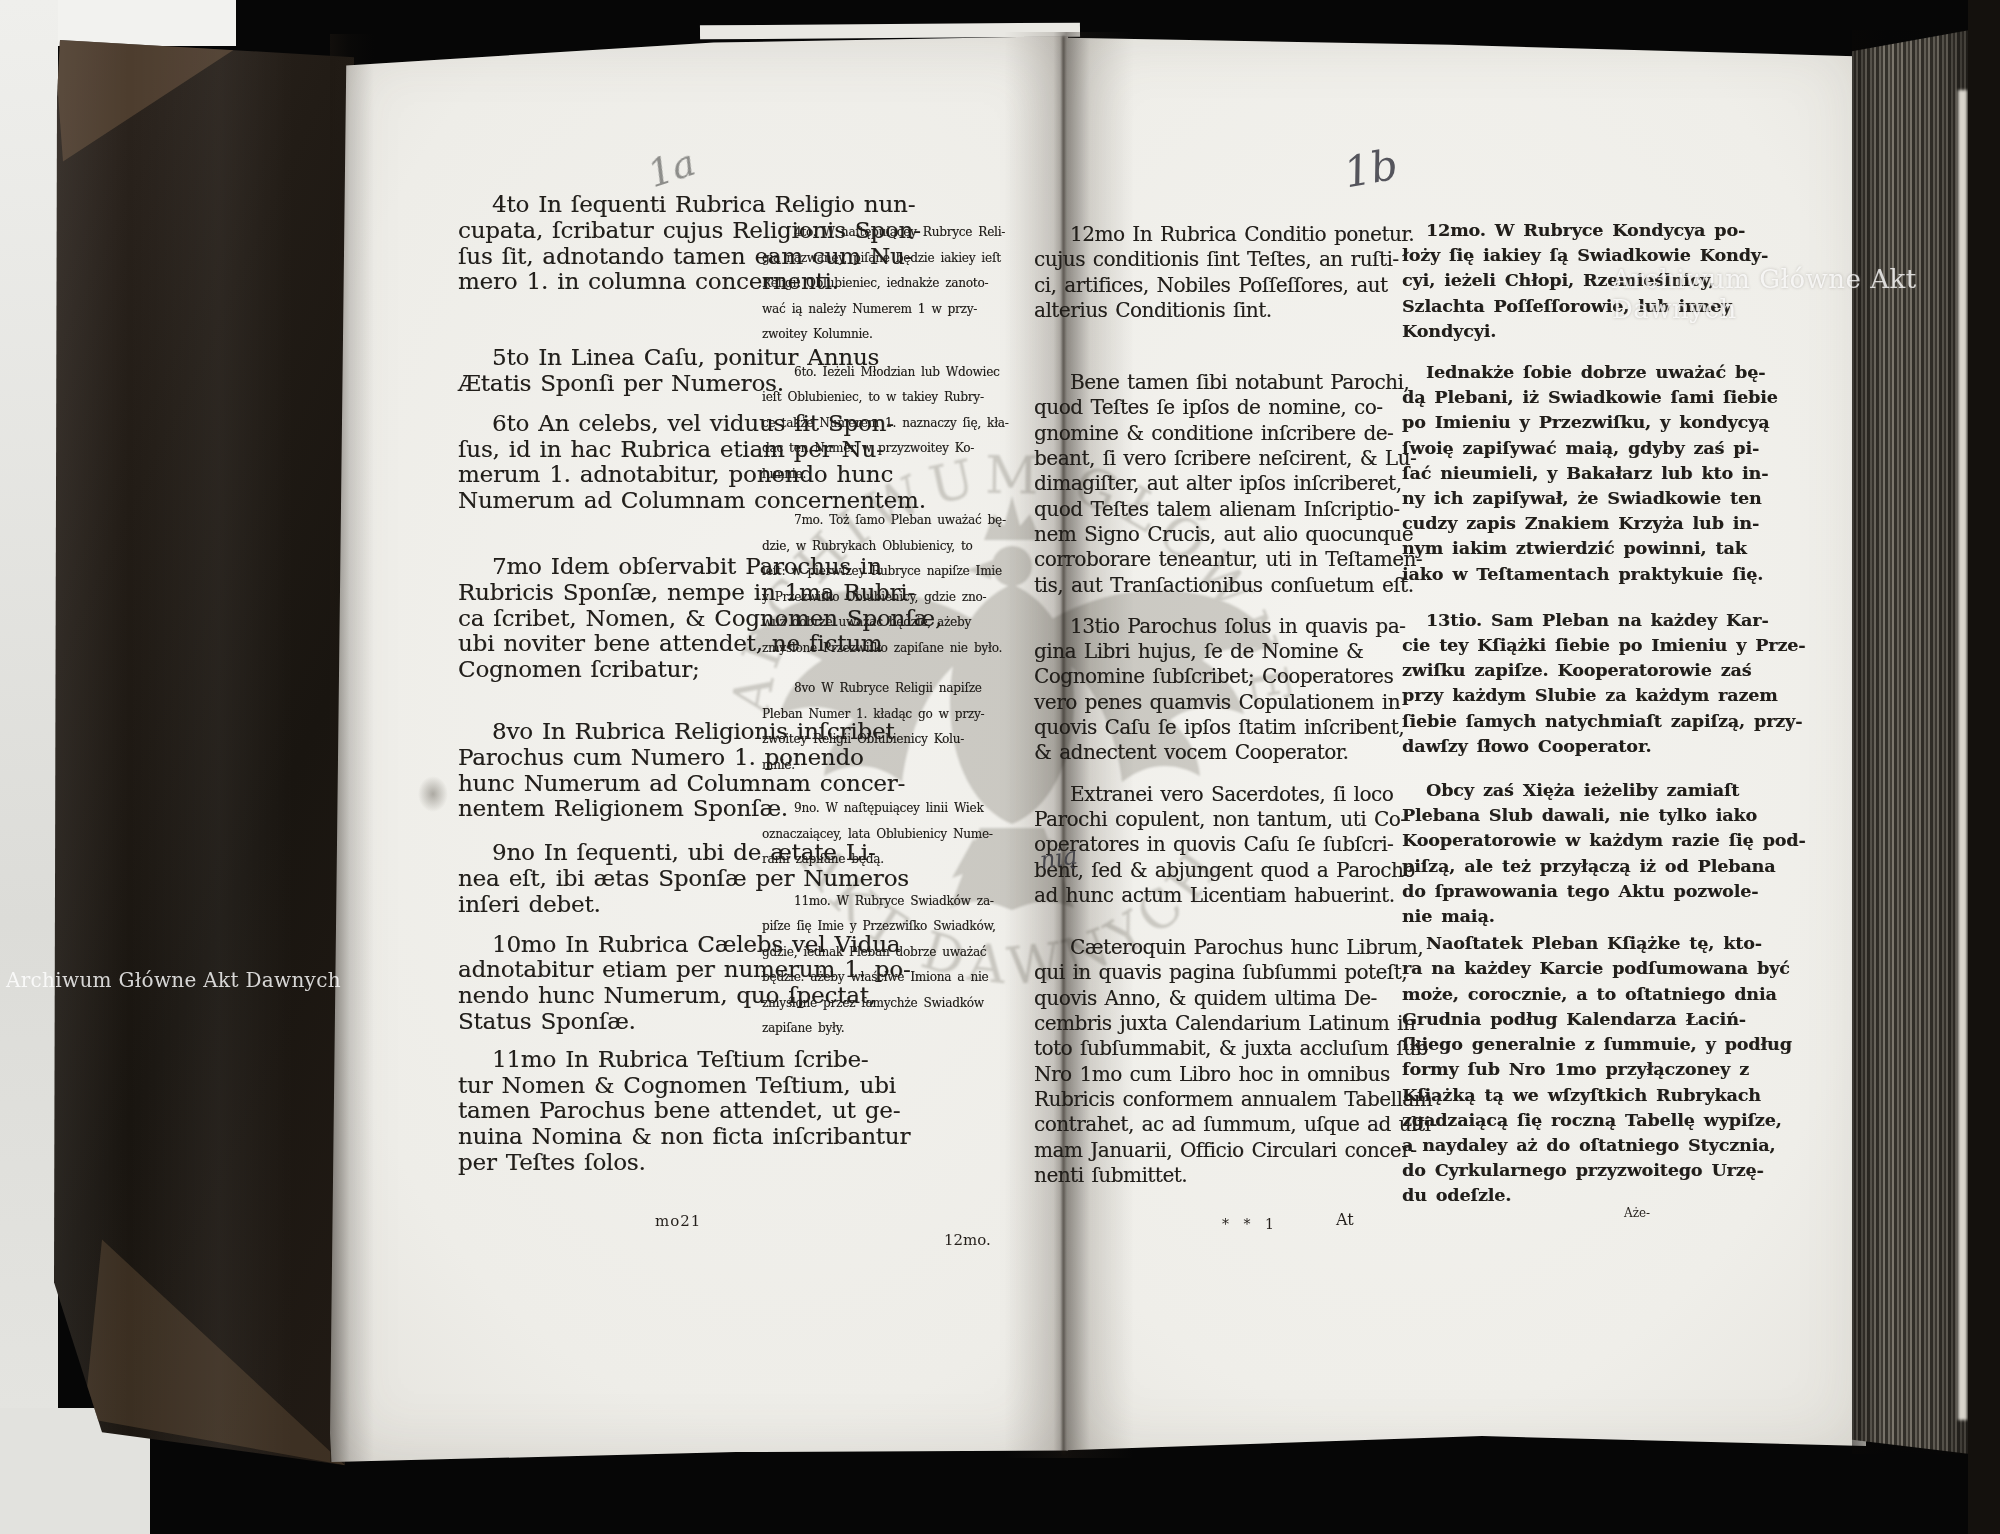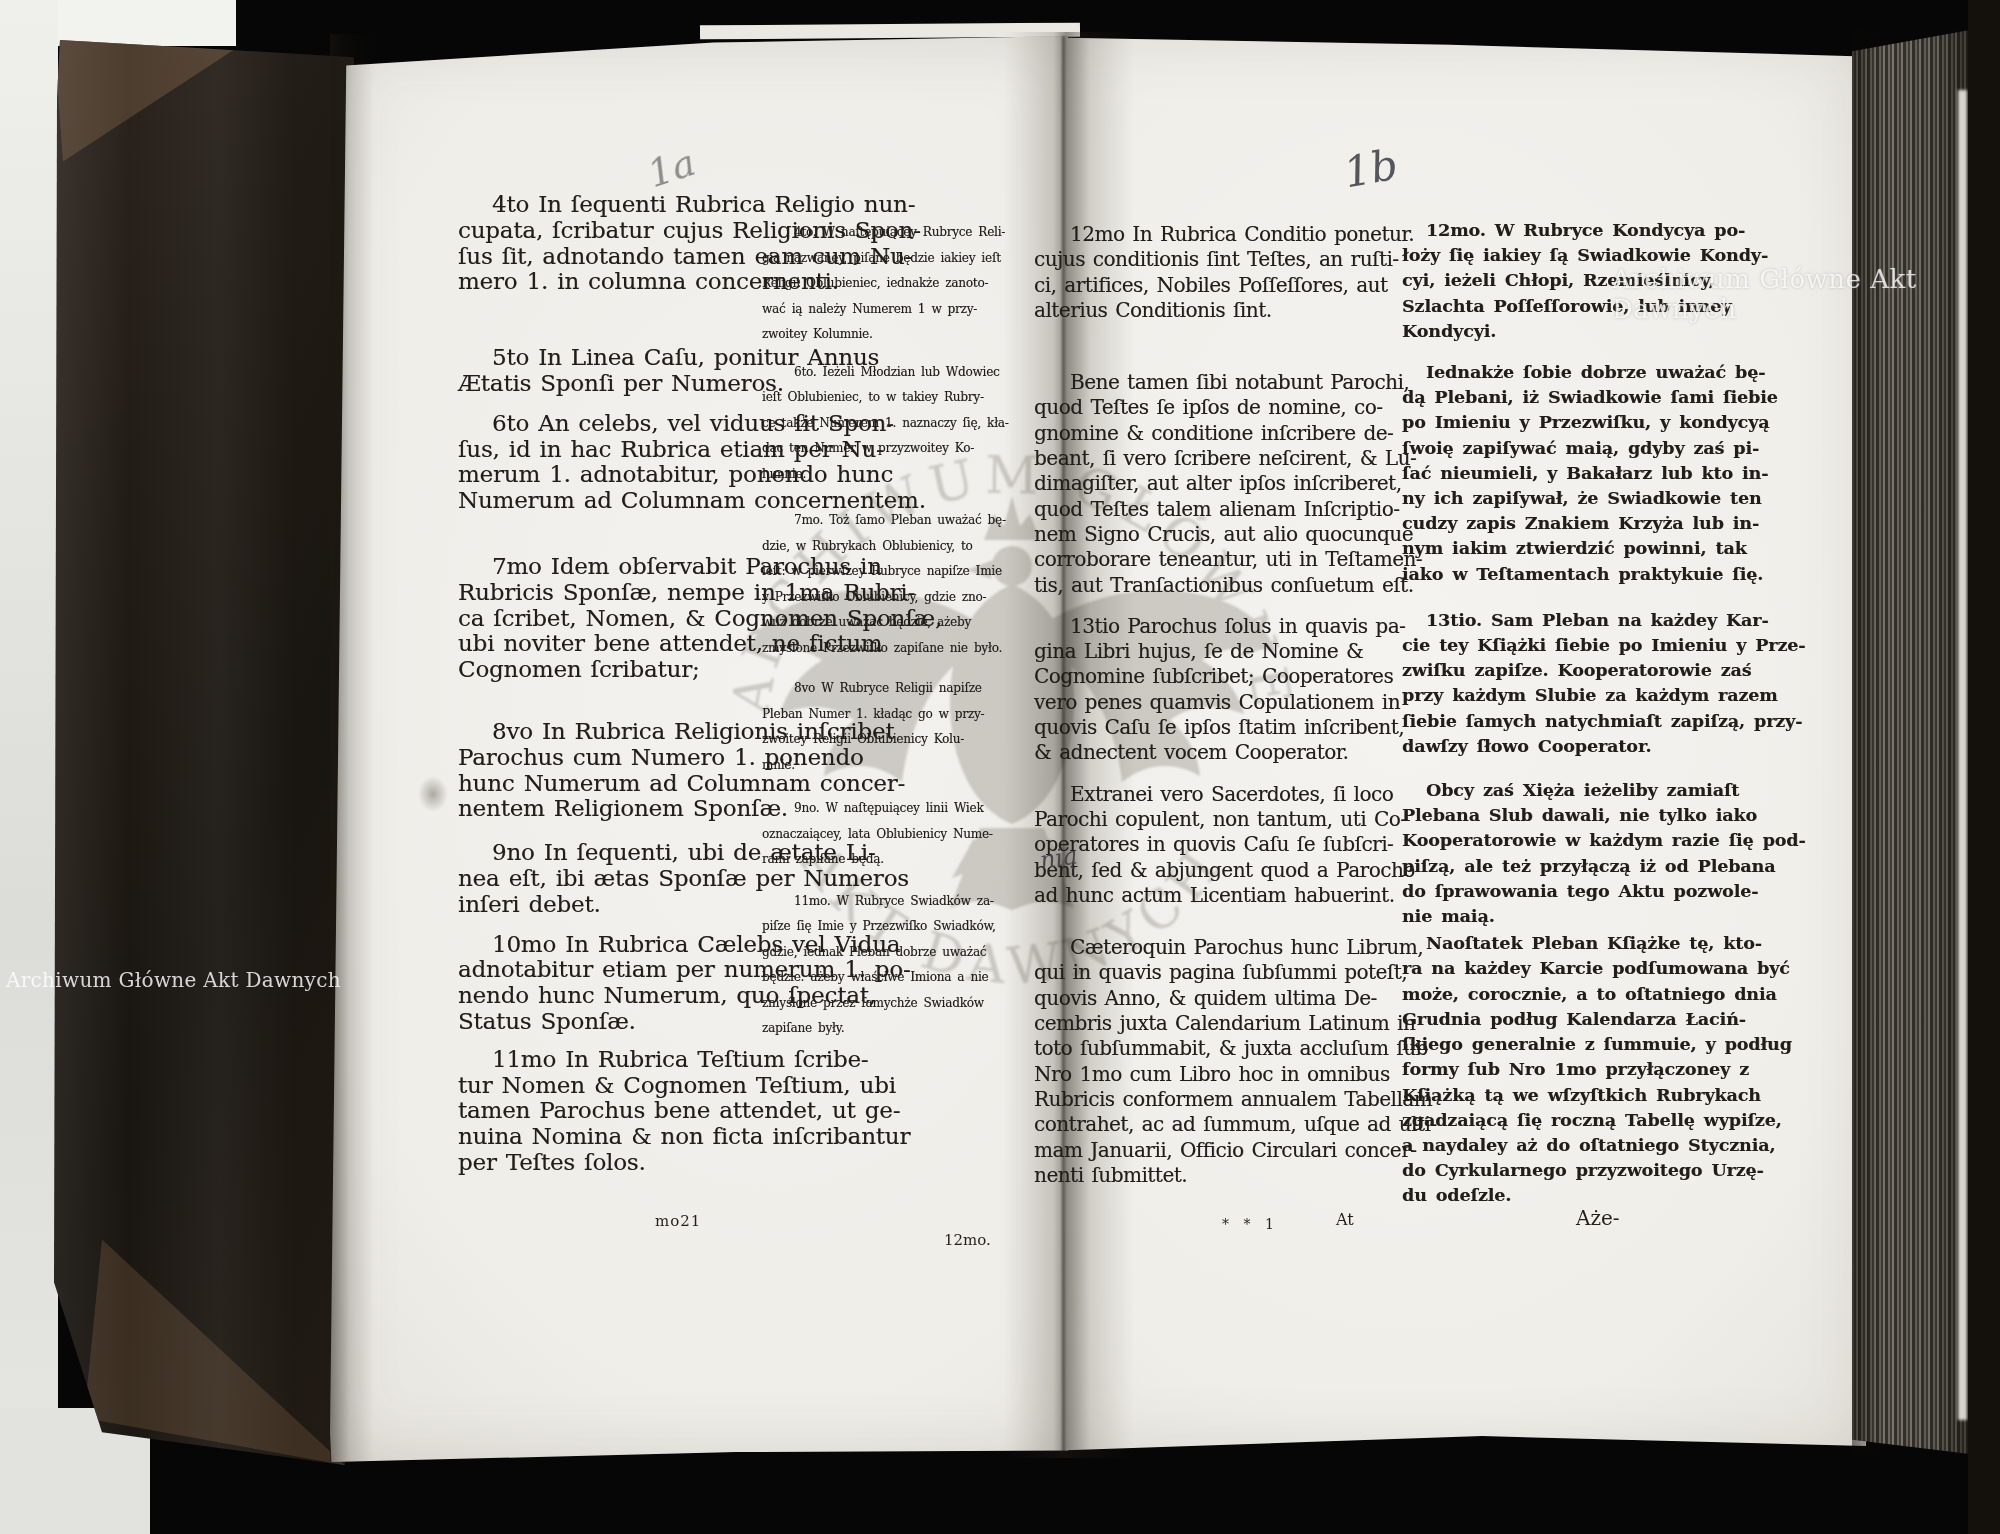--- a/index.html
+++ b/index.html
@@ -62,21 +62,21 @@
   #col3{left:1034px;top:222px;font-size:20px;line-height:25.3px;letter-spacing:-.5px;word-spacing:2px;}
   #col3 .par{text-indent:36px;}
   #col4{left:1402px;top:218px;font-size:17.5px;line-height:25.2px;letter-spacing:-.1px;word-spacing:3px;font-weight:bold;}
   #col4 .par{text-indent:24px;}
 
   .catchword{position:absolute;color:#241f1b;font-size:15px;}
   #cw1{left:655px;top:1212px;letter-spacing:1px;}
   #cw2{left:944px;top:1231px;}
   #sig{left:1222px;top:1216px;font-size:14px;letter-spacing:5px;}
   #cw3{left:1336px;top:1210px;font-size:16px;}
-  #cw4{left:1576px;top:1206px;font-size:20px;}
+  #cw4{left:1624px;top:1206px;font-size:12px;}
 
   .handwriting{position:absolute;font-style:italic;font-family:"DejaVu Serif",serif;}
   #pn-left{left:648px;top:146px;font-size:38px;color:#8d8d8a;transform:rotate(-18deg);}
   #pn-right{left:1344px;top:144px;font-size:42px;color:#55555c;transform:rotate(-10deg);}
   #gutter-note{left:1040px;top:844px;font-size:24px;color:#46464c;transform:rotate(-8deg);}
 
   .wm{position:absolute;font-family:"DejaVu Serif",serif;color:rgba(255,255,255,.8);}
   #wm-tr{left:1612px;top:264px;font-size:26px;letter-spacing:.5px;color:rgba(255,255,255,.78);
          text-shadow:0 0 3px rgba(130,125,118,.45);}
   #wm-bl{left:6px;top:968px;font-size:20px;letter-spacing:.3px;color:rgba(255,255,255,.82);}

